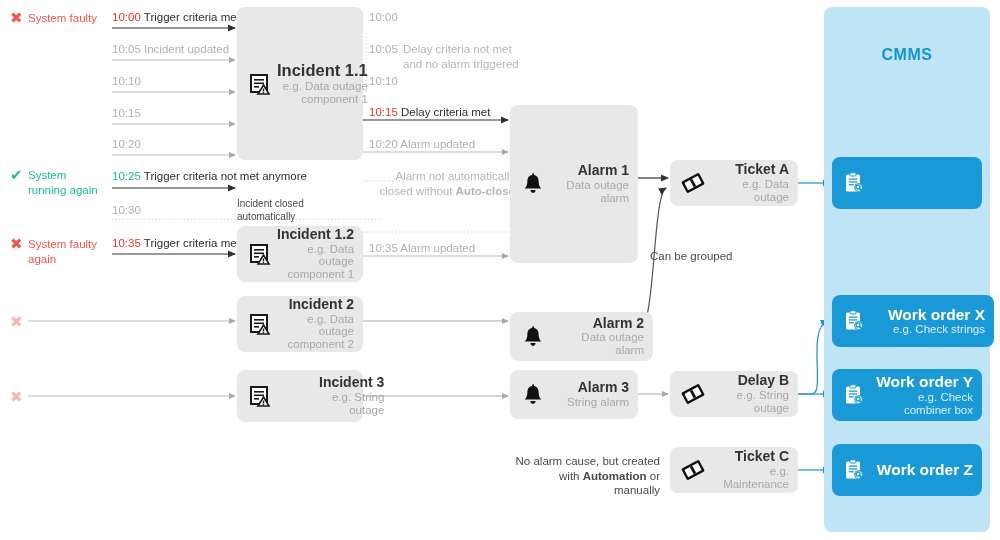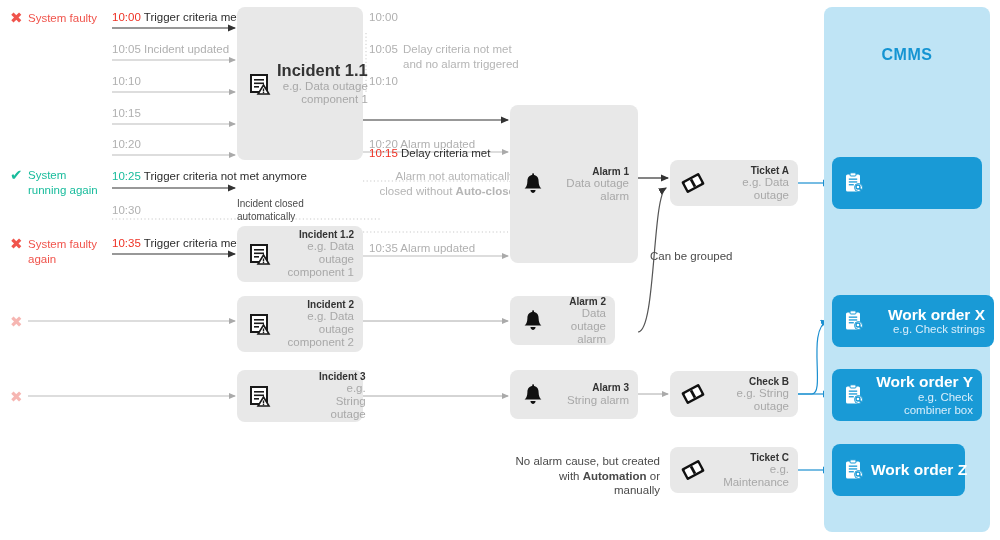--- a/index.html
+++ b/index.html
@@ -12,21 +12,21 @@
   #cmms-panel{left:824px;top:7px;width:166px;height:525px;background:#bfe4f5;border-radius:8px;}
   #cmms-title{left:824px;top:46px;width:166px;text-align:center;color:#1494d2;
               font-size:16px;font-weight:bold;letter-spacing:.5px;}
 
   
   .node{border-radius:8px;display:flex;align-items:center;box-sizing:border-box;}
   .node.grey{background:#e8e8e8;}
   .node.blue{background:#199ad6;}
   .node .ico{flex:0 0 auto;display:flex;align-items:center;justify-content:center;}
   .node .txt{flex:1 1 auto;text-align:right;padding-right:9px;line-height:1.12;}
-  .node .ttl{font-size:10px;font-weight:bold;color:#333;display:block;white-space:nowrap;}
+  .node .ttl{font-size:14px;font-weight:bold;color:#333;display:block;white-space:nowrap;}
   .node .sub{font-size:11.5px;color:#a8a8a8;display:block;}
   .node.blue .ttl{color:#fff;}
   .node.blue .sub{color:#d8eefb;}
 
   
   #incident-11{left:237px;top:7px;width:126px;height:153px;}
   #incident-11 .ico{width:34px;margin-left:6px;}
   #incident-11 .ttl{font-size:16.5px;}
 
   #incident-closed{left:237px;top:166px;width:126px;text-align:left;font-size:10px;
@@ -35,38 +35,38 @@
   #incident-12{left:237px;top:226px;width:126px;height:56px;}
   #incident-12 .ico{width:34px;margin-left:6px;}
   #incident-2{left:237px;top:296px;width:126px;height:56px;}
   #incident-2 .ico{width:34px;margin-left:6px;}
   #incident-3{left:237px;top:370px;width:126px;height:52px;gap:42px;}
   #incident-3 .ico{width:34px;margin-left:6px;}
 
   
   #alarm-1{left:510px;top:105px;width:128px;height:158px;}
   #alarm-1 .ico{width:34px;margin-left:6px;}
-  #alarm-2{left:510px;top:296px;width:105px;height:49px;}
+  #alarm-2{left:510px;top:312px;width:143px;height:49px;}
   #alarm-2 .ico{width:34px;margin-left:6px;}
   #alarm-3{left:510px;top:370px;width:128px;height:49px;}
   #alarm-3 .ico{width:34px;margin-left:6px;}
 
   
   #ticket-a{left:670px;top:160px;width:128px;height:46px;}
   #ticket-a .ico{width:38px;margin-left:4px;}
   #ticket-b{left:670px;top:371px;width:128px;height:46px;}
   #ticket-b .ico{width:38px;margin-left:4px;}
   #ticket-c{left:670px;top:447px;width:128px;height:46px;}
   #ticket-c .ico{width:38px;margin-left:4px;}
 
   
   #wo-w{left:832px;top:157px;width:150px;height:52px;}
   #wo-x{left:832px;top:295px;width:162px;height:52px;}
   #wo-y{left:832px;top:369px;width:150px;height:52px;}
-  #wo-z{left:832px;top:444px;width:133px;height:52px;}
+  #wo-z{left:832px;top:444px;width:150px;height:52px;}
   .node.blue .ico{width:34px;margin-left:5px;}
   .node.blue .ttl{font-size:15.5px;}
   .node.blue .sub{font-size:11.5px;}
 
   
   .status{font-size:11.5px;line-height:1.28;white-space:nowrap;}
   .status.red{color:#f0544c;}
   .status.green{color:#18bc9c;}
   .mark{font-size:15px;font-weight:bold;line-height:1;}
   .mark.red{color:#f0544c;}
@@ -186,21 +186,21 @@
 <div class="abs tl" style="left:369px;top:10px;">
   <span class="t">10:00</span>
 </div>
 <div class="abs tl" style="left:369px;top:42px;">
   <span class="t">10:05</span>
 </div>
 <div class="abs note" style="left:403px;top:42px;width:116px;">Delay criteria not met and no alarm triggered</div>
 <div class="abs tl" style="left:369px;top:74px;">
   <span class="t">10:10</span>
 </div>
-<div class="abs tl" style="left:369px;top:105px;margin-top:41px;">
+<div class="abs tl" style="left:369px;top:105px;">
   <span class="t red">10:15</span>
   <span class="d dark">Delay criteria met</span>
 </div>
 <div class="abs tl" style="left:369px;top:137px;">
   <span class="t">10:20</span>
   <span class="d">Alarm updated</span>
 </div>
 <div class="abs tl" style="left:369px;top:241px;">
   <span class="t">10:35</span>
   <span class="d">Alarm updated</span>
@@ -360,21 +360,21 @@
   <span class="ico">
     <svg width="26" height="22" viewBox="0 0 26 22">
         <g transform="rotate(-28 13 11)">
           <rect x="3" y="4.5" width="20" height="13" rx="1.5" fill="#111"></rect>
           <rect x="5.4" y="6.8" width="15.2" height="8.4" rx="1" fill="#fff"></rect>
           <rect x="11.6" y="6.8" width="2.8" height="8.4" fill="#111"></rect>
         </g>
       </svg>
   </span>
   <span class="txt">
-    <span class="ttl">Check B</span>
+    <span class="ttl">Delay B</span>
     <span class="sub">e.g. String outage</span>
   </span>
 </div>
 
 <div class="abs node grey" id="ticket-c">
   <span class="ico">
     <svg width="26" height="22" viewBox="0 0 26 22">
         <g transform="rotate(-28 13 11)">
           <rect x="3" y="4.5" width="20" height="13" rx="1.5" fill="#111"></rect>
           <rect x="5.4" y="6.8" width="15.2" height="8.4" rx="1" fill="#fff"></rect>

